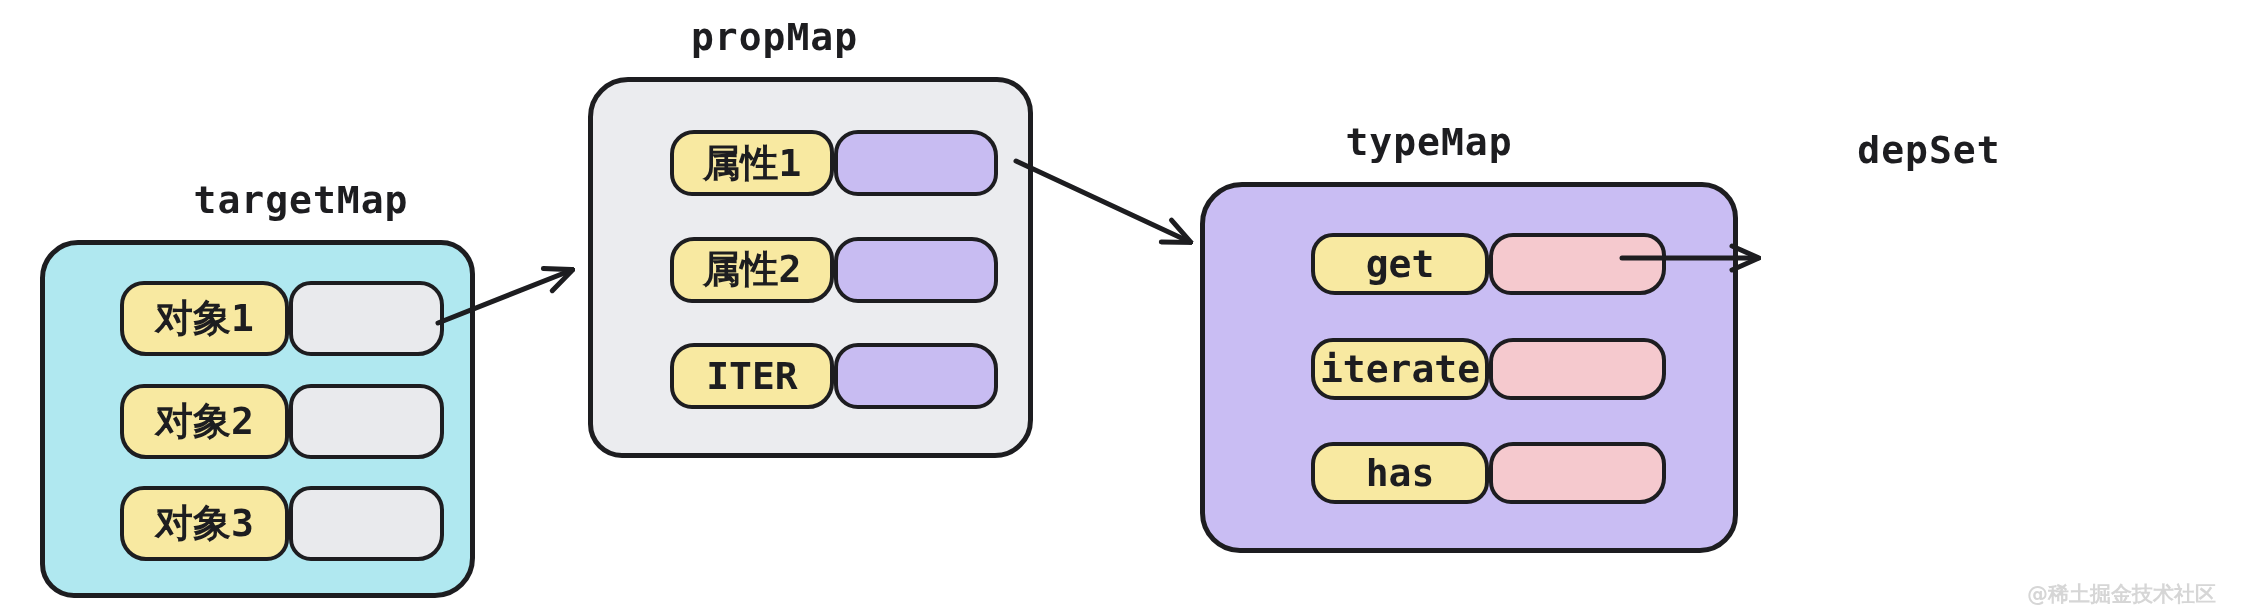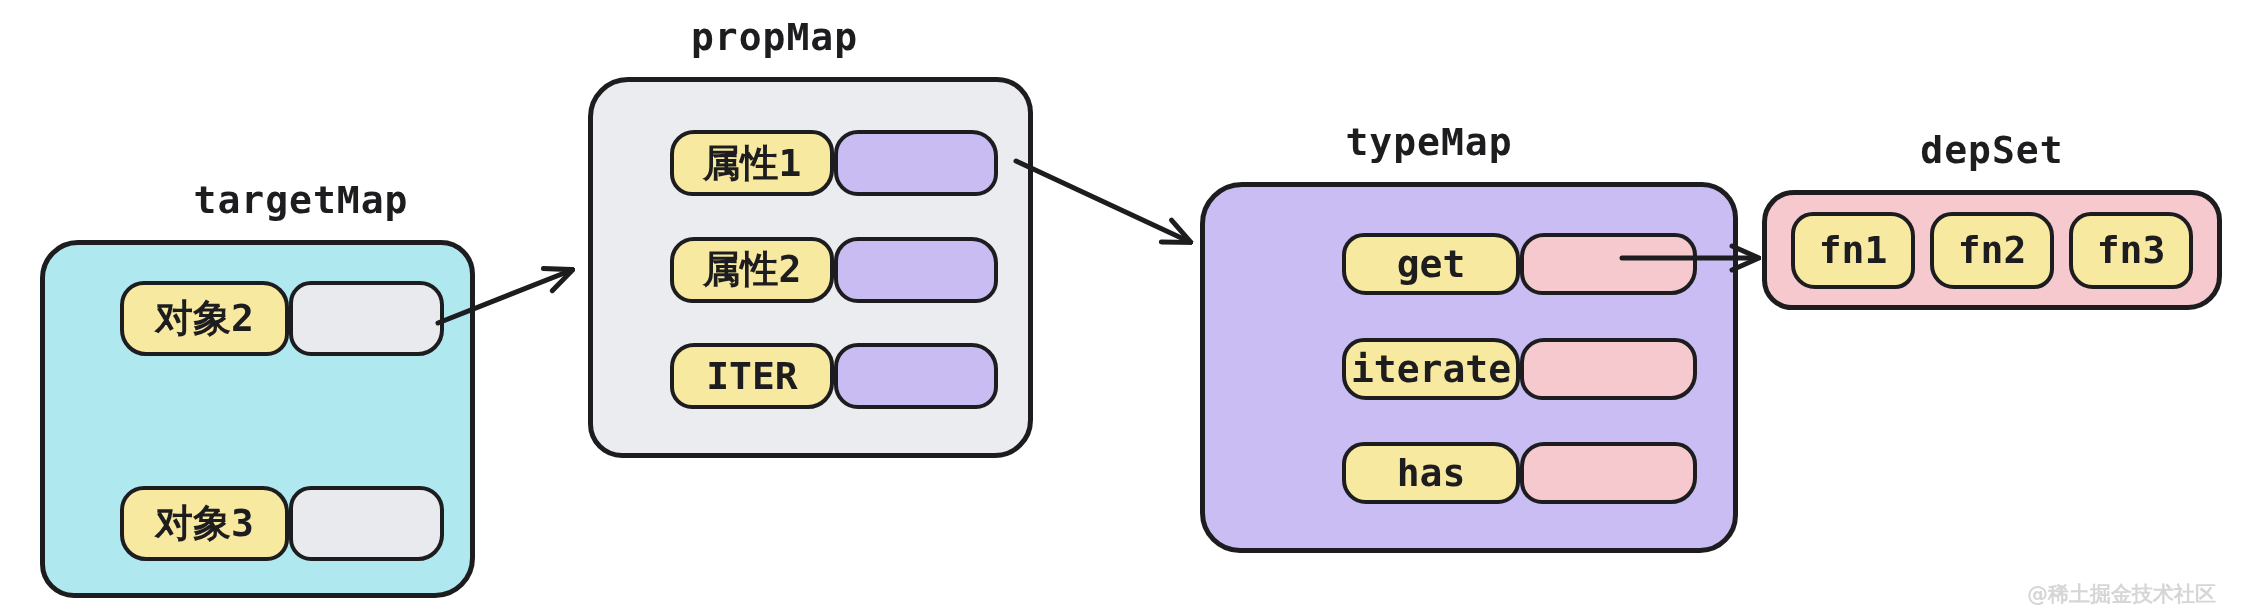--- a/index.html
+++ b/index.html
@@ -44,21 +44,21 @@
     border: 5px solid var(--ink);
     display: flex;
   }
   .kv-box {
     flex-direction: column;
     justify-content: space-between;
   }
 
   .kv-row {
     display: flex;
-    justify-content: flex-end;
+    justify-content: center;
     align-items: stretch;
     margin-left: 45px;
   }
 
   .pill {
     border: 4px solid var(--ink);
     display: flex;
     align-items: center;
     justify-content: center;
     font-size: 38px;
@@ -97,21 +97,21 @@
     width: 538px; height: 371px;
     background: var(--typemap-fill);
     border-radius: 42px 36px 38px 40px;
     padding: 46px 36px 44px 30px;
   }
   .node-typemap .pill { height: 62px; }
   .node-typemap .pill.key { width: 178px; border-radius: 22px 26px 22px 24px; }
   .node-typemap .pill.value { width: 177px; background: var(--value-pill-pink); border-radius: 24px 22px 26px 22px; }
 
   
-  .node-depset { left: 1762px; top: 128px; width: 460px; }
+  .node-depset { left: 1699px; top: 128px; width: 460px; }
   .node-depset .node-box {
     width: 460px; height: 120px;
     background: var(--depset-fill);
     border-radius: 32px 30px 34px 30px;
     padding: 0 24px;
     align-items: center;
     justify-content: space-between;
   }
   .node-depset .pill { width: 124px; height: 77px; border-radius: 22px 24px 20px 24px; }
 
@@ -134,20 +134,24 @@
 </style>
 </head>
 <body>
 
 <div class="canvas">
 
   <div class="node node-targetmap">
     <div class="node-title">targetMap</div>
     <div class="node-box kv-box">
       <div class="kv-row">
+        <div class="pill key">对象1</div>
+        <div class="pill value"></div>
+      </div>
+      <div class="kv-row">
         <div class="pill key">对象2</div>
         <div class="pill value"></div>
       </div>
       <div class="kv-row">
         <div class="pill key">对象3</div>
         <div class="pill value"></div>
       </div>
     </div>
   </div>
 
@@ -182,25 +186,20 @@
       </div>
       <div class="kv-row">
         <div class="pill key">has</div>
         <div class="pill value"></div>
       </div>
     </div>
   </div>
 
   <div class="node node-depset">
     <div class="node-title">depSet</div>
-    <div class="node-box">
-      <div class="pill key">fn1</div>
-      <div class="pill key">fn2</div>
-      <div class="pill key">fn3</div>
-    </div>
   </div>
 
   <svg class="arrows" viewBox="0 0 2242 616" xmlns="http://www.w3.org/2000/svg">
     <defs>
       <marker id="arrowhead" viewBox="-32 -16 34 32" markerWidth="34" markerHeight="32" refX="-1" refY="0" orient="auto" markerUnits="userSpaceOnUse">
         <path d="M-27,-12 L0,0 L-27,12" fill="none" stroke="#1d1d20" stroke-width="5" stroke-linecap="round"></path>
       </marker>
     </defs>
     <path d="M438,323 L572,270" fill="none" stroke="#1d1d20" stroke-width="5" stroke-linecap="round" marker-end="url(#arrowhead)"></path>
     <path d="M1016,161 L1190,242" fill="none" stroke="#1d1d20" stroke-width="5" stroke-linecap="round" marker-end="url(#arrowhead)"></path>

